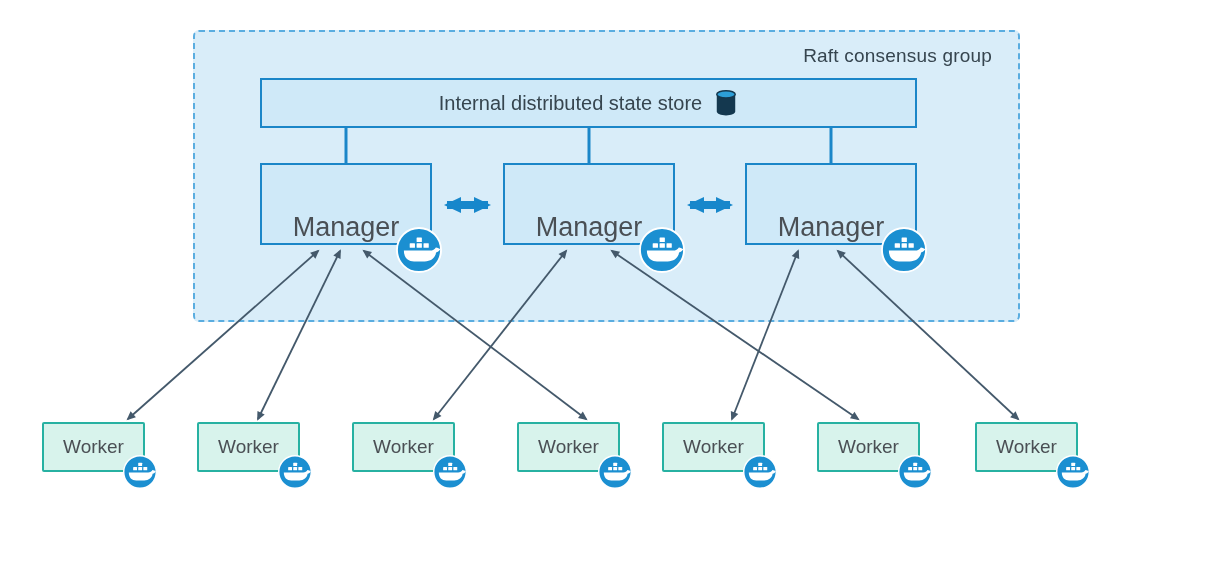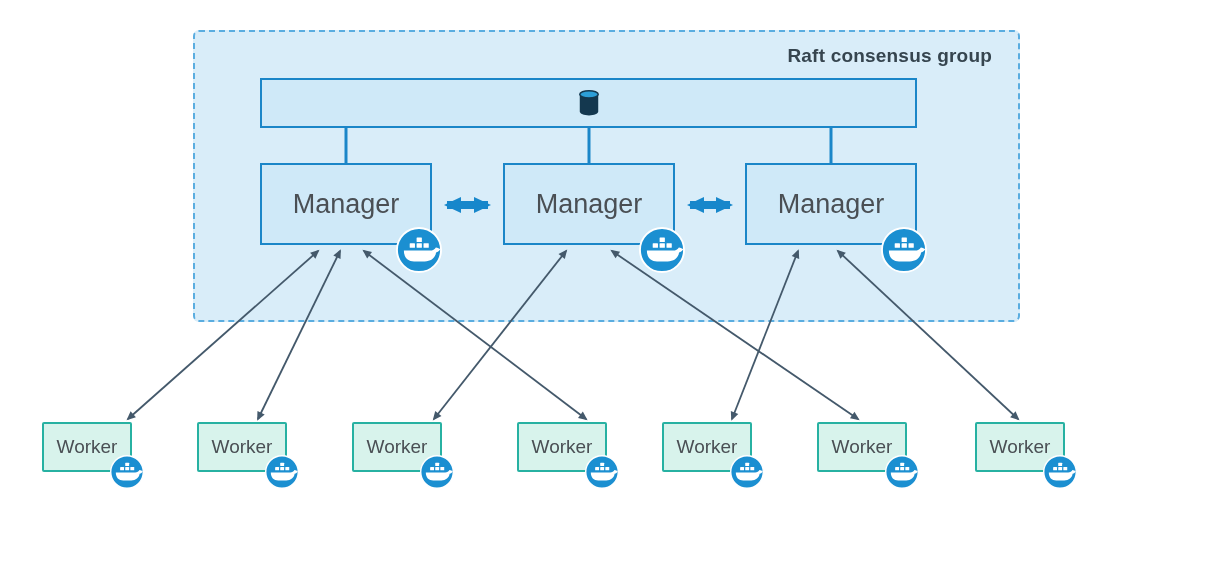--- a/index.html
+++ b/index.html
@@ -27,21 +27,21 @@
     left: 12px; top: 380px; width: 1181px; height: 155px;
     background: var(--gossip-fill, #e2f6f7);
     border: 2px dashed var(--gossip-border, #49b9c7);
   }
   .group-label {
     position: absolute;
     font-size: 19px;
     color: var(--label-text, #36454f);
     letter-spacing: 0.2px;
   }
-  .raft-label { top: 13px; right: 26px; font-weight: bold; }
+  .raft-label { top: 13px; right: 26px; }
   .gossip-label { bottom: 12px; right: 18px; }
 
   
   .wires {
     position: absolute;
     left: 0; top: 0;
     z-index: 1;
     pointer-events: none;
   }
   .store-link { stroke: var(--node-border, #1b86c8); stroke-width: 3; }
@@ -64,24 +64,25 @@
     gap: 12px;
     font-size: 20px;
     color: var(--label-text, #2f3e47);
   }
   .manager {
     top: 163px; width: 172px; height: 82px;
     background: var(--node-fill, #cfe9f8);
     border: 2px solid var(--node-border, #1b86c8);
     font-size: 27px;
     color: var(--node-text, #4a4f54);
+    align-items: flex-end;
   }
   .m1 { left: 260px; } .m2 { left: 503px; } .m3 { left: 745px; }
   .worker {
-    top: 422px; width: 90px; height: 50px;
+    top: 422px; width: 103px; height: 50px;
     background: var(--worker-fill, #d8f3ec);
     border: 2px solid var(--worker-border, #27b1a2);
     border-radius: 2px;
     font-size: 19px;
     color: var(--node-text, #3b4a52);
   }
   .w1 { left: 42px; }  .w2 { left: 197px; } .w3 { left: 352px; }
   .w4 { left: 517px; } .w5 { left: 662px; } .w6 { left: 817px; }
   .w7 { left: 975px; }
 
@@ -142,20 +143,21 @@
     <line class="thin-link" x1="318" y1="251" x2="128" y2="419" marker-start="url(#thinhead)" marker-end="url(#thinhead)"></line>
     <line class="thin-link" x1="340" y1="251" x2="258" y2="419" marker-start="url(#thinhead)" marker-end="url(#thinhead)"></line>
     <line class="thin-link" x1="364" y1="251" x2="586" y2="419" marker-start="url(#thinhead)" marker-end="url(#thinhead)"></line>
     <line class="thin-link" x1="566" y1="251" x2="434" y2="419" marker-start="url(#thinhead)" marker-end="url(#thinhead)"></line>
     <line class="thin-link" x1="612" y1="251" x2="858" y2="419" marker-start="url(#thinhead)" marker-end="url(#thinhead)"></line>
     <line class="thin-link" x1="798" y1="251" x2="732" y2="419" marker-start="url(#thinhead)" marker-end="url(#thinhead)"></line>
     <line class="thin-link" x1="838" y1="251" x2="1018" y2="419" marker-start="url(#thinhead)" marker-end="url(#thinhead)"></line>
   </svg>
 
   <div class="node state-store">
+    <span>Internal distributed state store</span>
     <svg class="db-icon" aria-hidden="true">
         <use href="#db-cylinder"></use>
       </svg>
   </div>
 
   <div class="node manager m1">
     <span>Manager</span>
     <svg class="badge" aria-hidden="true">
         <use href="#docker-whale"></use>
       </svg>

